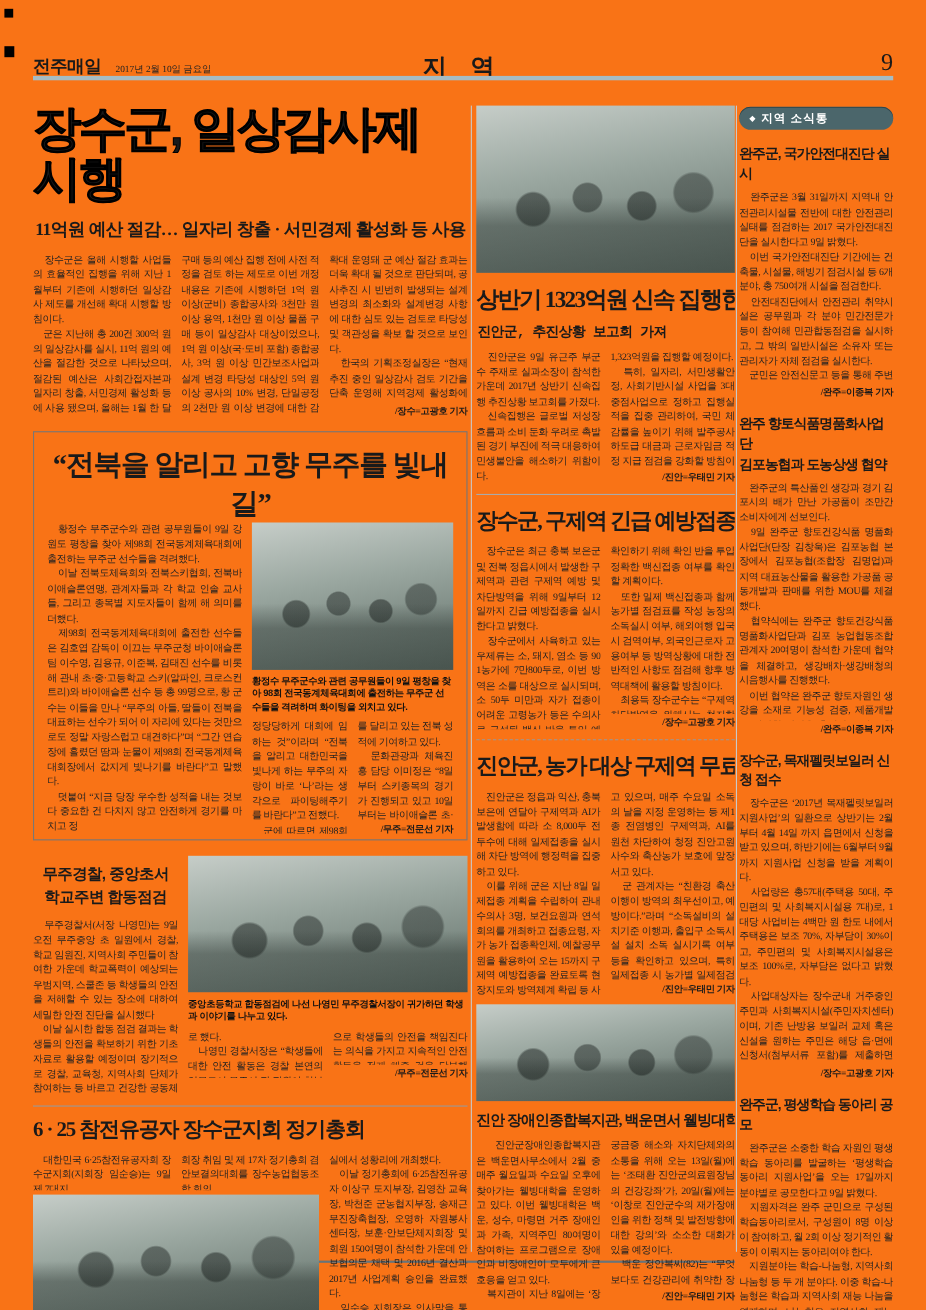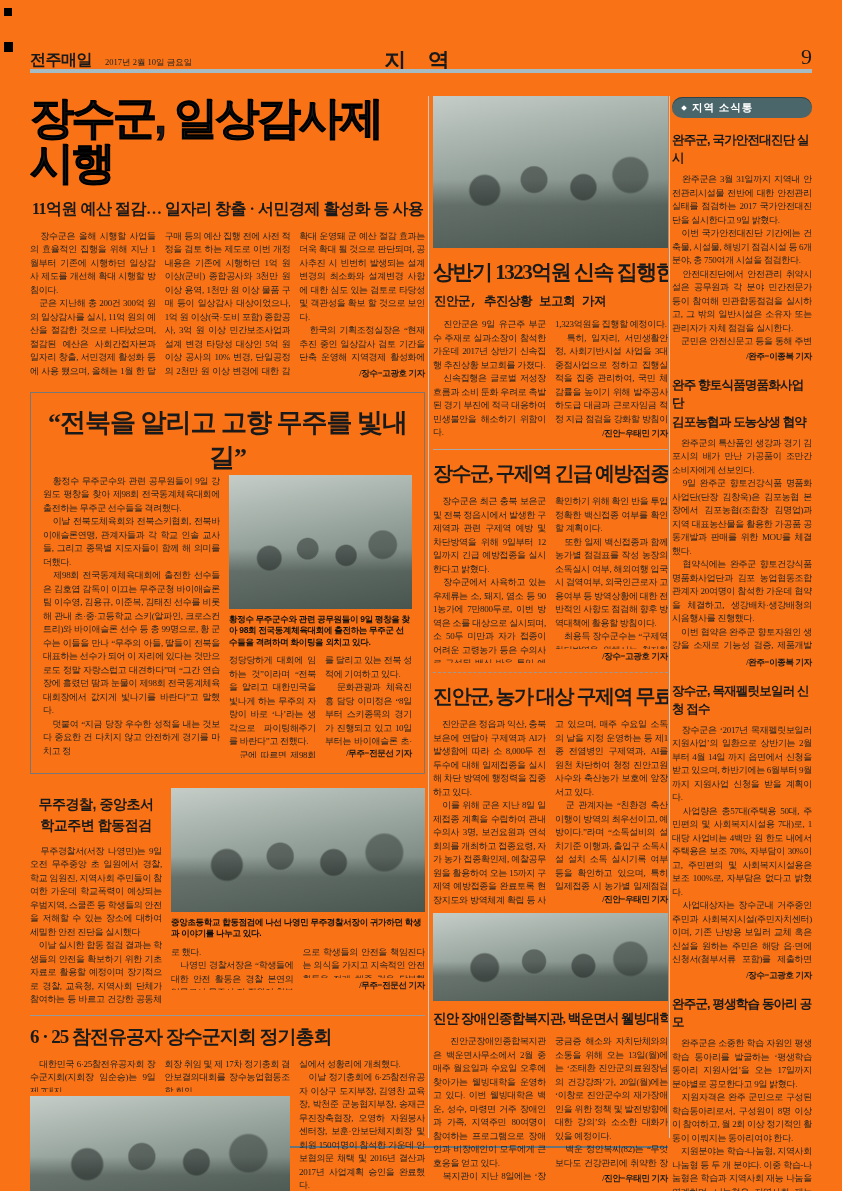--- a/index.html
+++ b/index.html
@@ -31,21 +31,21 @@
   .photo::after{content:"";position:absolute;inset:0;
       background:linear-gradient(0deg, rgba(30,38,34,.35) 0 28%, transparent 45%);}
   
   .left-group{position:absolute;left:30px;top:96px;width:395px;}
   .headline-main{margin:0;font-size:44px;line-height:1.02;font-weight:900;letter-spacing:-2.5px;
       font-family:"Liberation Sans","DejaVu Sans",sans-serif;-webkit-text-stroke:1px #000;}
   .subhead-main{margin:13px 0 10px 2px;font-size:16px;font-weight:700;letter-spacing:-0.5px;}
   .cols{display:flex;gap:9px;}
   .cols > *{flex:1;min-width:0;}
   .audit-col{height:150px;}
-  .boxed{margin-top:12px;border:1px solid #777;padding:8px 12px 10px;}
+  .boxed{margin-top:12px;border:1px solid #777;padding:8px 12px 0;}
   .boxed-title{margin:4px 0 0;font-size:26px;font-weight:700;text-align:center;letter-spacing:-1px;}
   .boxed-subtitle{margin:11px 0 10px;font-size:13px;font-weight:700;text-align:center;
       font-family:"Liberation Sans","DejaVu Sans",sans-serif;letter-spacing:-0.5px;}
   .boxed-content{display:flex;gap:9px;}
   .boxed-col1{width:177px;flex:none;height:288px;}
   .boxed-right{flex:1;min-width:0;}
   .boxed-photo{height:134px;}
   .boxed-caption{margin:5px 0 6px;}
   .subcol{height:104px;}
   .police{margin-top:14px;display:flex;gap:9px;}

